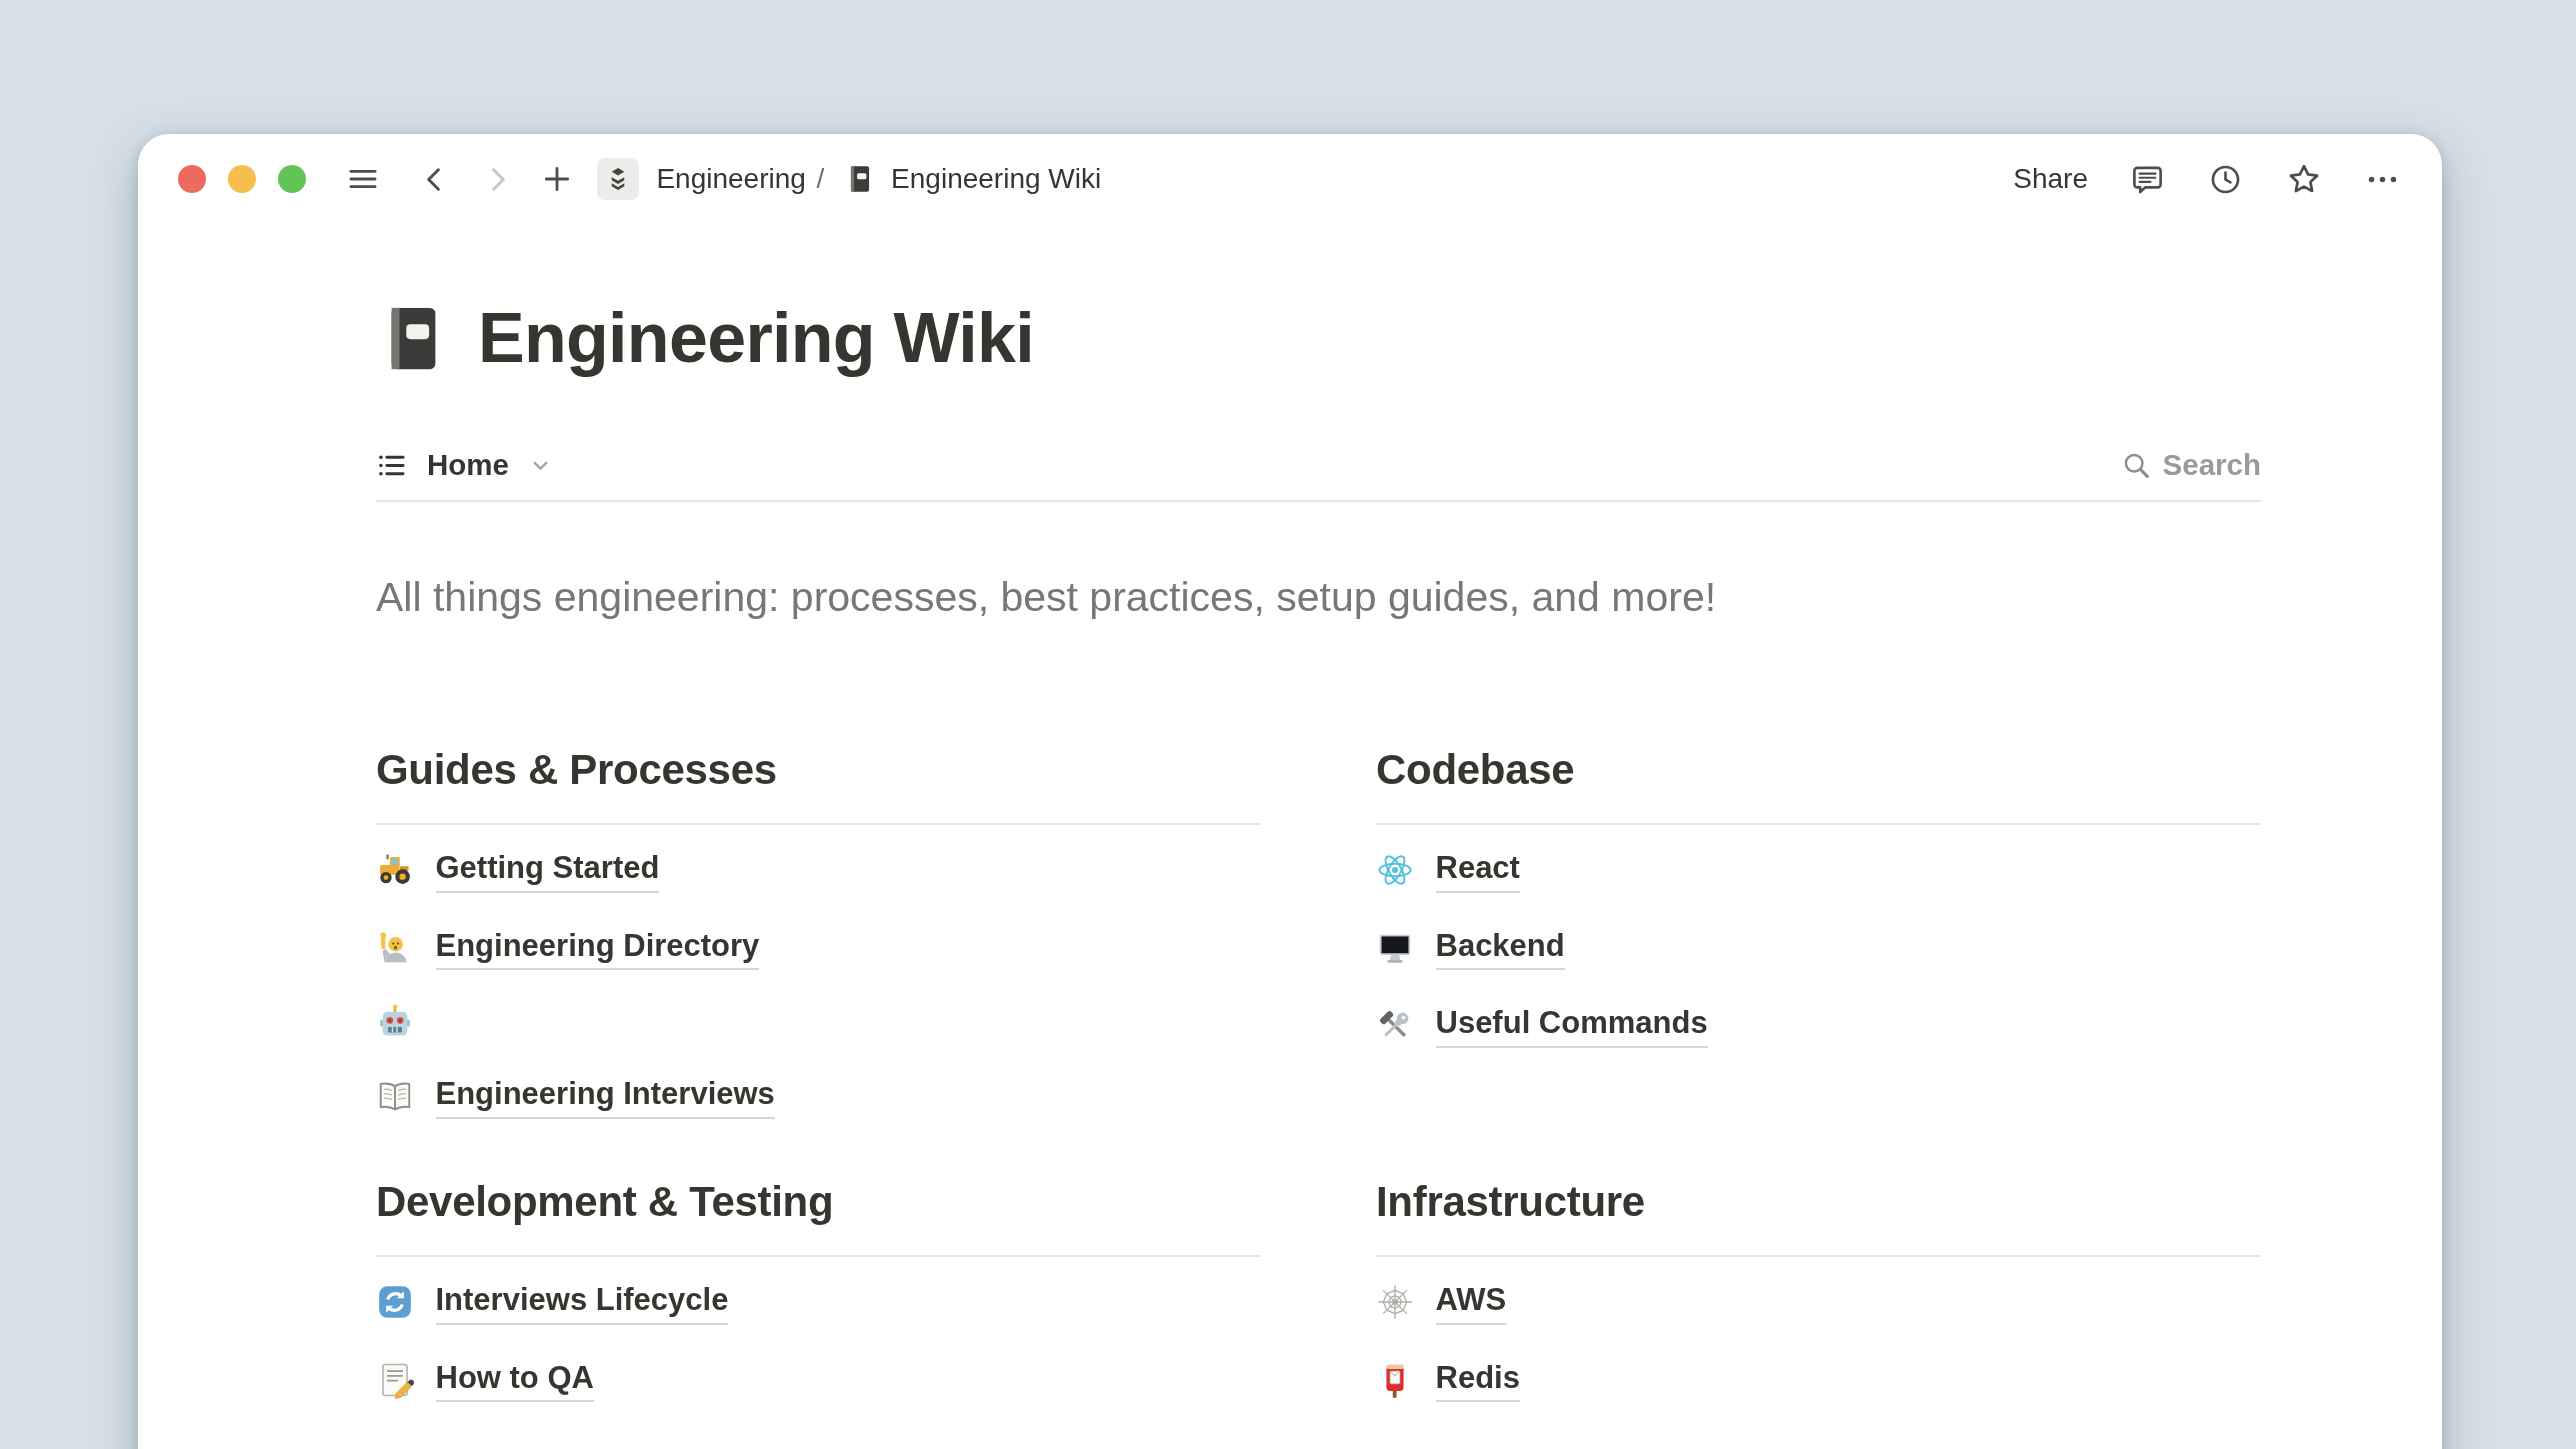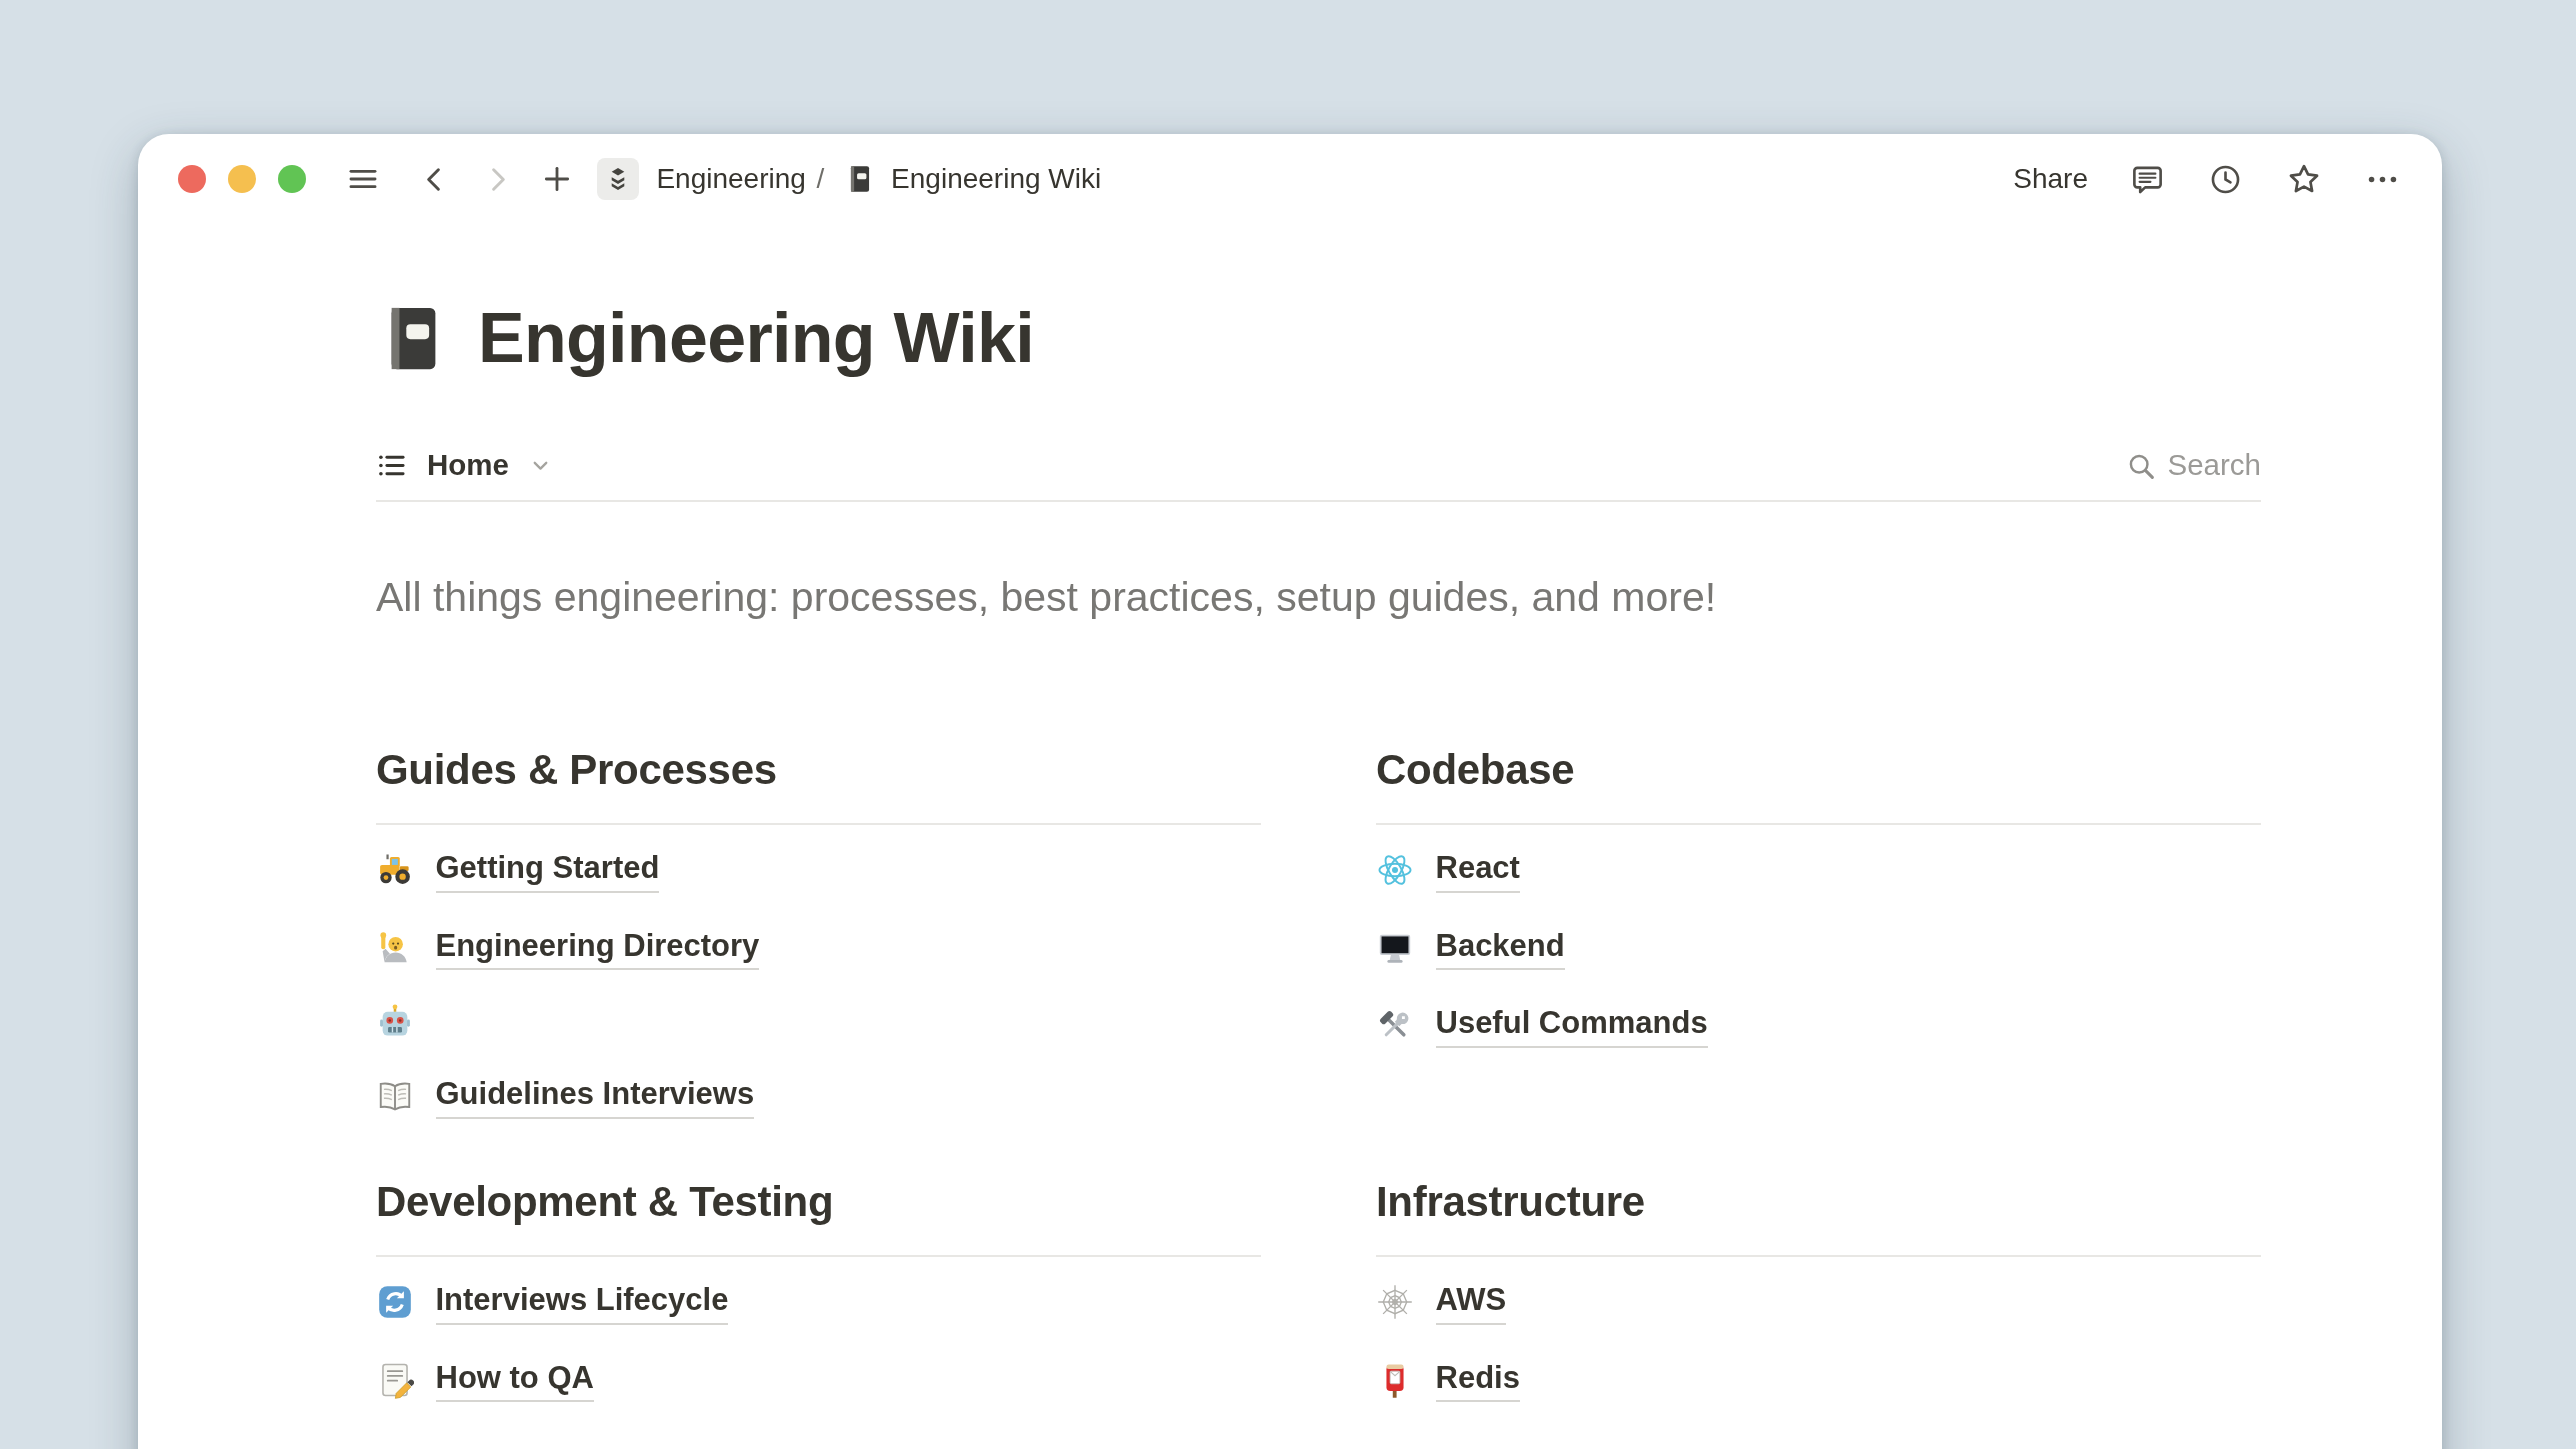--- a/index.html
+++ b/index.html
@@ -26,21 +26,21 @@
   .toolbar .spacer { flex:1; }
   .share { font-size:28px; color:#37352f;text-align:center; }
   
   .content { margin-left:238px; width:1885px; }
   .titlerow { margin-top:74px; display:flex; align-items:center; gap:27px; }
   .titlerow .emoji { width:75px; height:75px; }
   .pagetitle { font-size:70px; line-height:81px; font-weight:700; letter-spacing:-0.7px; color:#37352f; }
   .viewrow { margin-top:67px; height:38px; display:flex; align-items:center; }
   .viewtab { display:flex; align-items:center; gap:20px; }
   .viewlabel { font-size:29.5px; font-weight:700; }
-  .searchbox { margin-left:auto; display:flex; align-items:flex-end; gap:10.7px; }
+  .searchbox { margin-left:auto; display:flex; align-items:center; gap:10.7px;font-weight:bold; }
   .searchlabel { font-size:29.5px; color:#9b9a97; }
   .hr { border:none; border-top:2px solid #e8e7e4; margin:16px 0 0 0; }
   .desc { margin-top:75px; font-size:41px; line-height:40px; color:#787774; }
   .gallery { margin-top:123px; display:grid; grid-template-columns:1fr 1fr; column-gap:115px; row-gap:20px; }
   .section h2 { margin:0; font-size:42px; line-height:59px; font-weight:700; letter-spacing:-0.3px; color:#37352f; }
   .sechr { border:none; border-top:2px solid #e8e7e4; margin:24px 0 0 0; }
   .items { margin-top:23px; }
   .item { display:flex; align-items:center; gap:21.5px; margin-bottom:33px; cursor:pointer; }
   .item .iicon { width:38px; height:38px; flex:0 0 38px; display:flex; align-items:center; justify-content:center; }
   .item .iicon svg { width:38px; height:38px; display:block; }
@@ -253,21 +253,21 @@
           <div class="item">
             <span class="iicon">
               <svg viewBox="0 0 24 24">
                   <path d="M12 5.2C9.6 3.6 6.6 3.2 3 3.7v14.6c3.6-.5 6.6 0 9 1.5 2.4-1.5 5.4-2 9-1.5V3.7c-3.6-.5-6.6-.1-9 1.5z" fill="#fbfbf7" stroke="#8e8d88" stroke-width="1.2"></path>
                   <line x1="12" y1="5.2" x2="12" y2="19.8" stroke="#8e8d88" stroke-width="1.2"></line>
                   <g stroke="#bdbcb6" stroke-width="0.9" fill="none">
                     <path d="M5 7.2c1.8-.2 3.5.1 5 .8M5 10c1.8-.2 3.5.1 5 .8M5 12.8c1.8-.2 3.5.1 5 .8M14 8c1.5-.7 3.2-1 5-.8M14 10.8c1.5-.7 3.2-1 5-.8M14 13.6c1.5-.7 3.2-1 5-.8"></path>
                   </g>
                 </svg>
             </span>
-            <span class="ilabel">Guidelines Interviews</span>
+            <span class="ilabel">Engineering Interviews</span>
           </div>
         </div>
       </div>
 
       <div class="section">
         <h2>Codebase</h2>
         <hr class="sechr">
         <div class="items">
           <div class="item">
             <span class="iicon">

